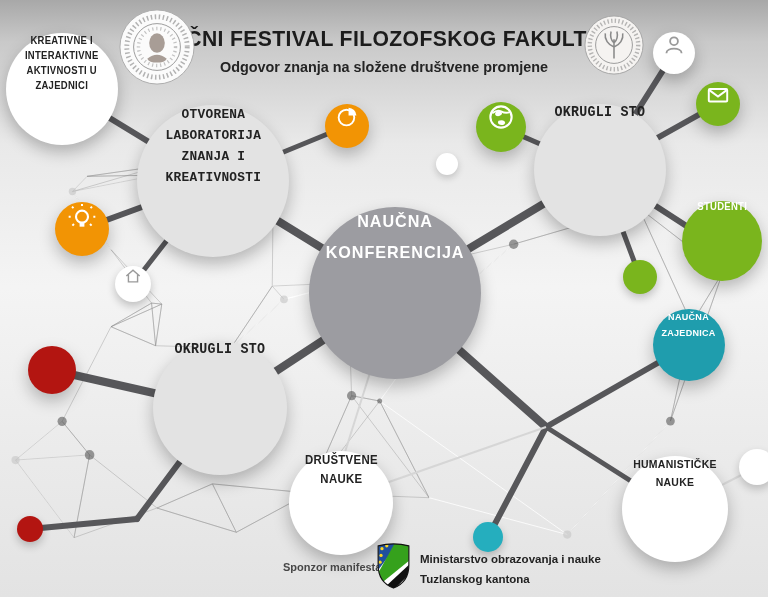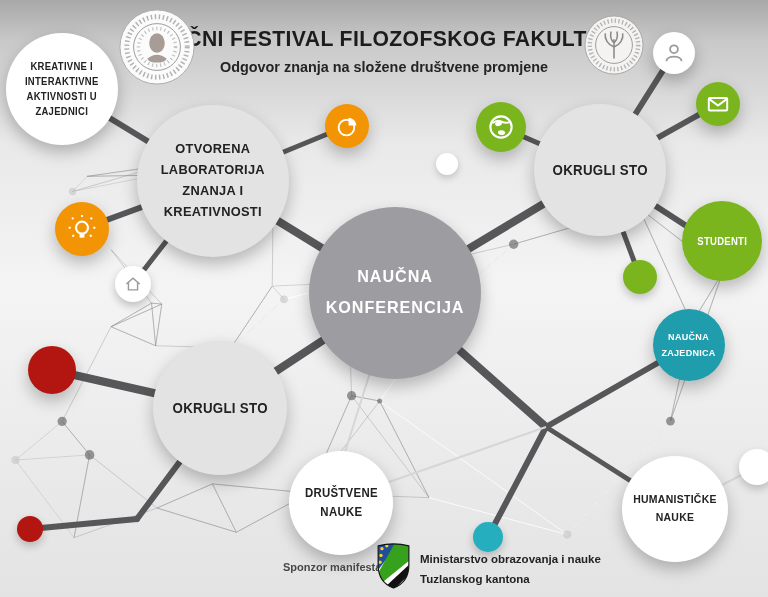--- a/index.html
+++ b/index.html
@@ -4,26 +4,26 @@
 <style>
   html,body{margin:0;padding:0;}
   .stage{
     position:relative;width:768px;height:597px;overflow:hidden;
     font-family:"Liberation Sans","DejaVu Sans",sans-serif;
     background:linear-gradient(180deg,#a8a8a8 0%,#c9c9c9 7%,#e9e9e9 24%,#f4f4f4 48%,#eaeaea 78%,#e3e3e3 100%);
   }
   svg.layer{position:absolute;left:0;top:0;z-index:1;}
   .circle{
     position:absolute;border-radius:50%;z-index:2;
-    display:flex;align-items:center;justify-content:center;text-align:center;
+    display:flex;justify-content:center;text-align:center;
     box-shadow:0 7px 16px rgba(0,0,0,.25);
   }
   .label{white-space:pre-line;font-weight:bold;color:#222;transform:scaleX(.95);letter-spacing:.3px;}
   .white{background:#ffffff;}
-  .lgray{background:#e3e3e3;}
+  .lgray{background:#e3e3e3;font-family:Liberation Mono, monospace;}
   .dgray{background:#9c9ca1;}
   .green{background:#7ab51d;}
   .orange{background:#f29404;}
   .teal{background:#1f9dad;}
   .red{background:#b31511;}
   .header{position:absolute;left:0;right:0;top:26px;text-align:center;z-index:3;}
   .title{font-size:22.5px;font-weight:800;color:#1c1c1c;letter-spacing:.4px;transform:scaleX(.94);}
   .subtitle{font-size:15px;font-weight:bold;color:#242424;margin-top:6px;transform:scaleX(.96);}
   .footer-text{position:absolute;z-index:3;font-weight:bold;color:#222;}
   .sponsor{left:283px;top:561px;font-size:11px;color:#474747;}

